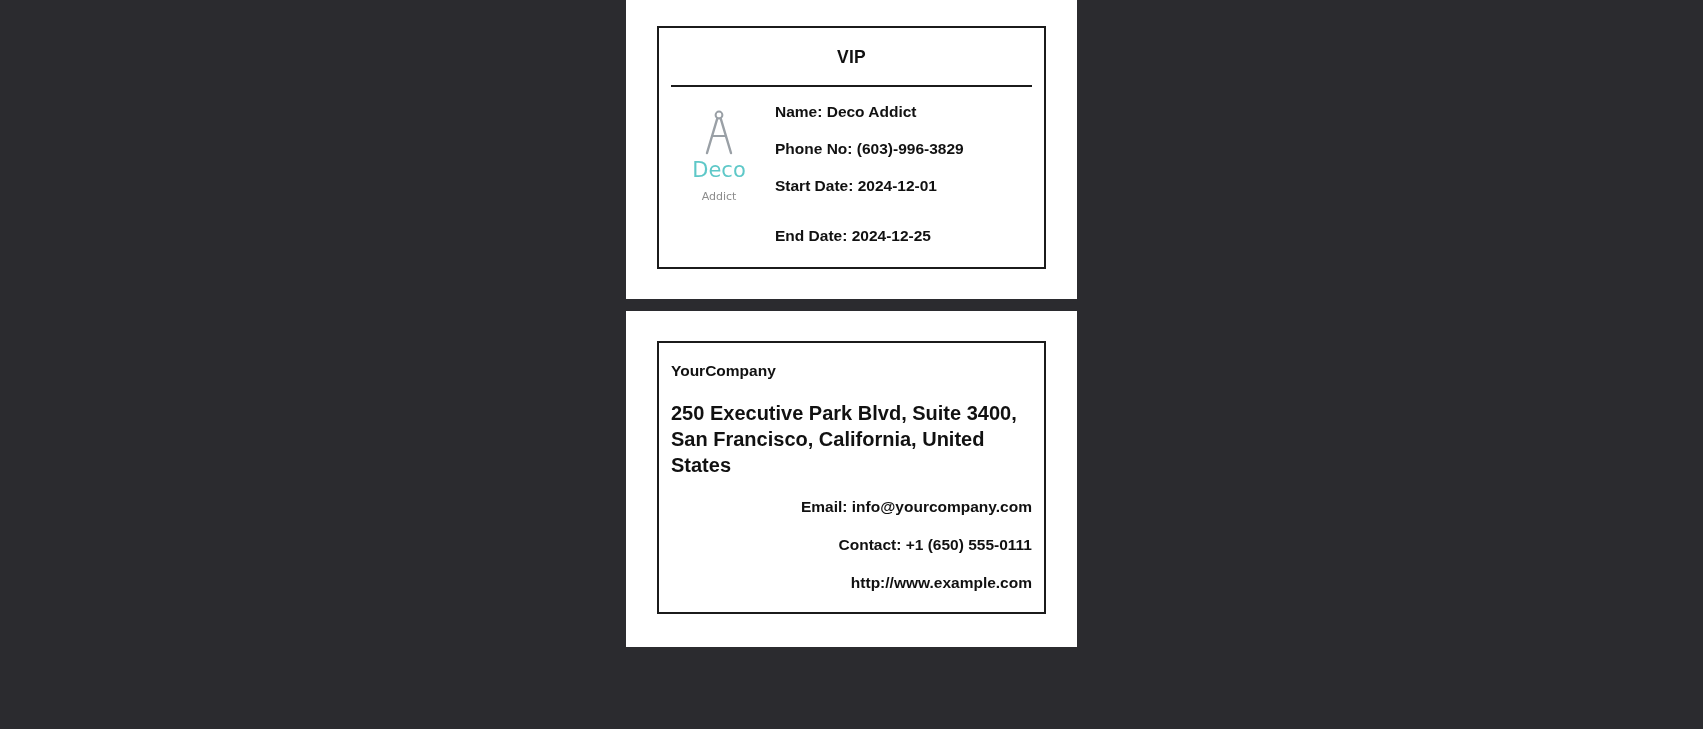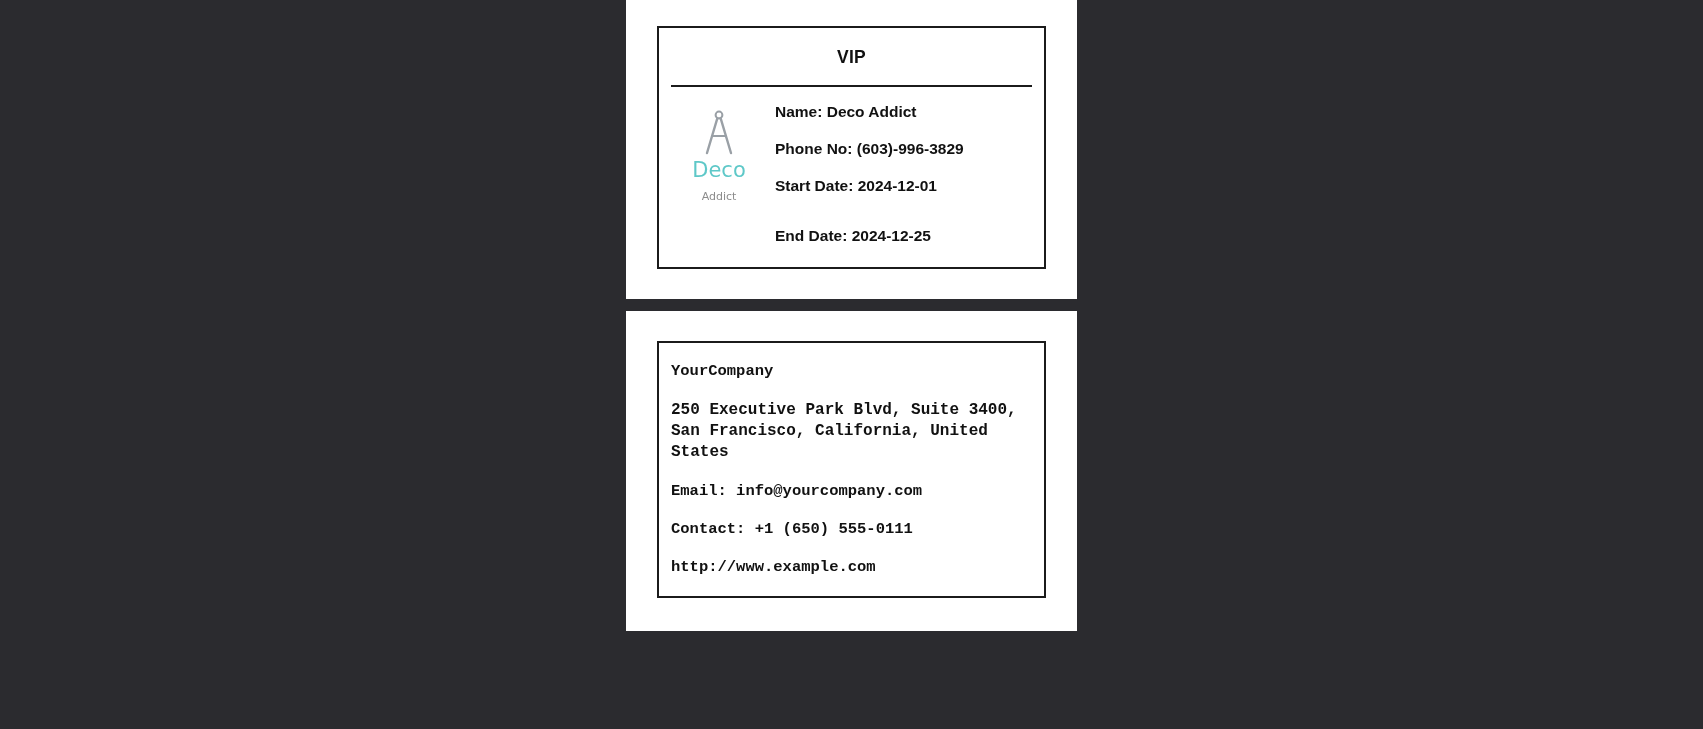--- a/index.html
+++ b/index.html
@@ -114,43 +114,43 @@
   }
 
   .field-line:last-child {
     margin-bottom: 0;
     margin-top: 32px;
   }
 
   
   .company-card {
     padding: 19px 12px 20px 12px;
-    font-family: Liberation Mono, monospace;
   }
 
   .company-name {
     font-size: 15.5px;
     font-weight: bold;
     color: #111111;
     margin: 0 0 20px 0;
   }
 
   .company-address {
-    font-size: 16px;
+    font-size: 20px;
     font-weight: bold;
     color: #111111;
     margin: 0 0 20px 0;
     line-height: 1.3;
   }
 
   .company-line {
     font-size: 15.5px;
     font-weight: bold;
     color: #111111;
     margin: 0 0 20px 0;
+    text-align: right;
   }
 
   .company-line-last {
     margin-bottom: 0;
   }
 </style>
 </head>
 <body>
 
 <div class="page-wrap">

